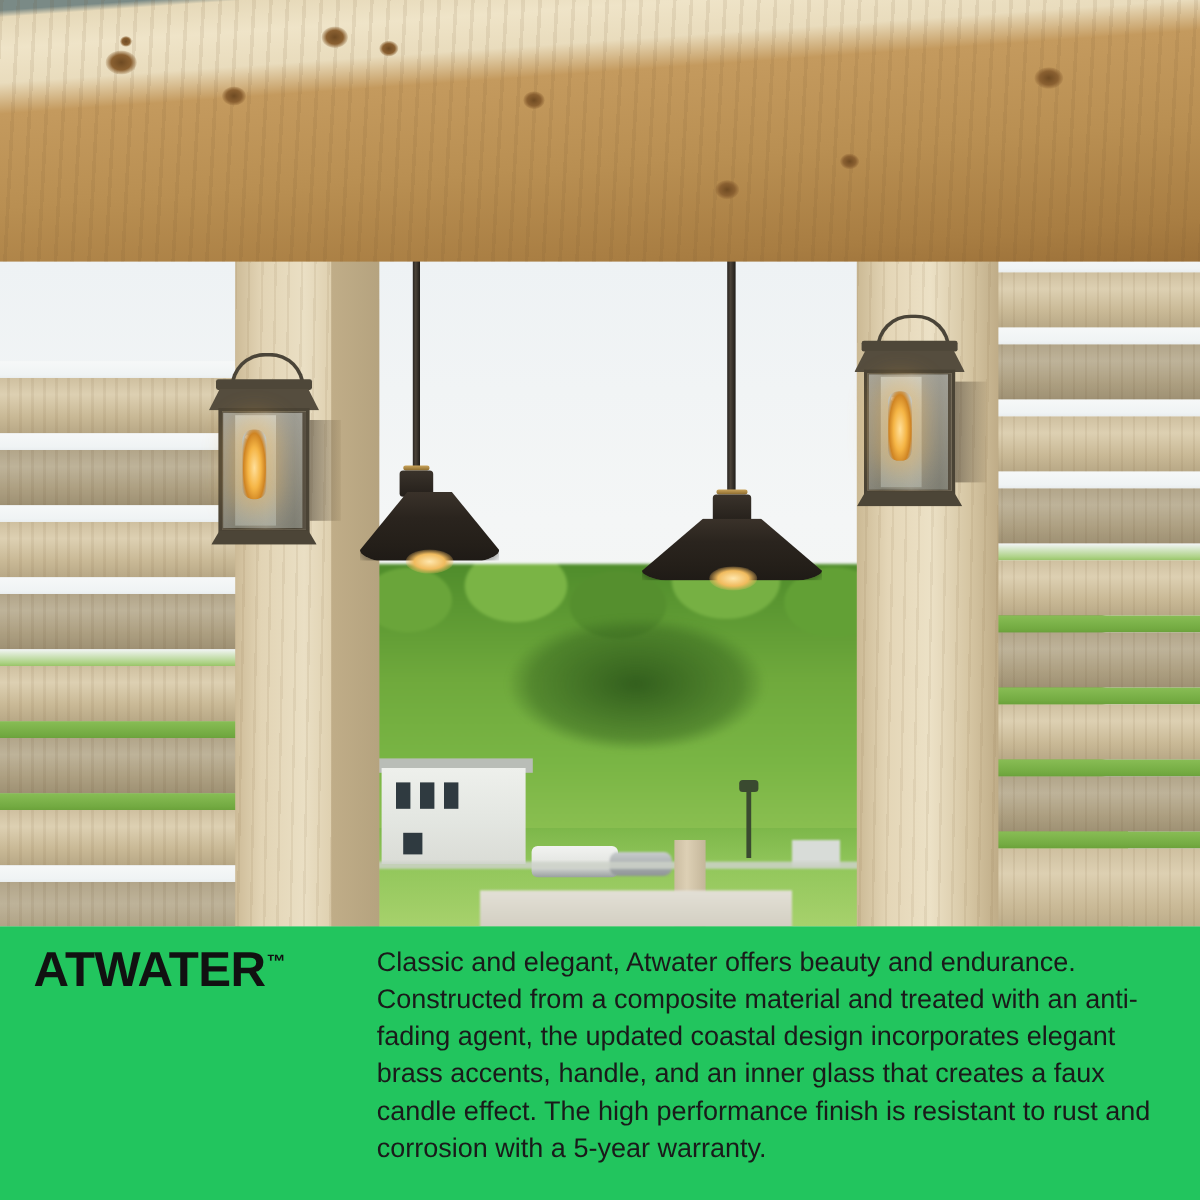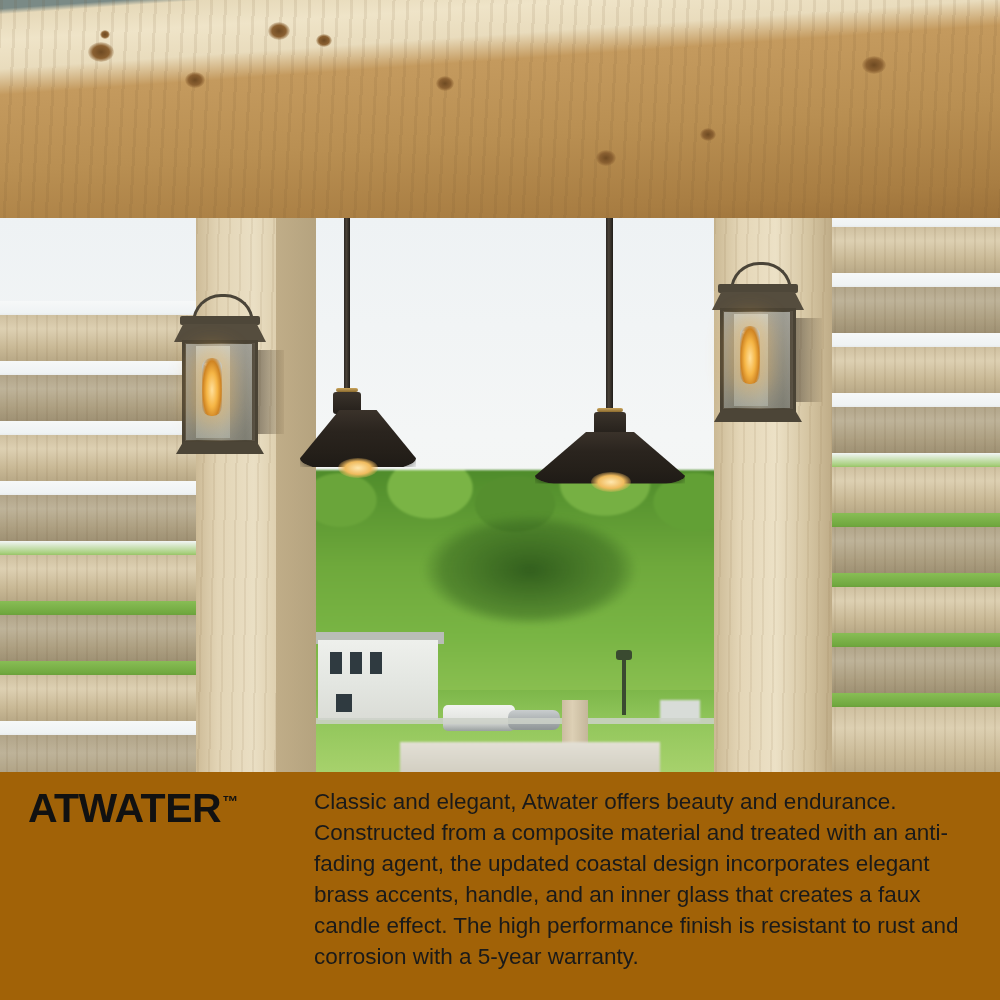--- a/index.html
+++ b/index.html
@@ -219,21 +219,21 @@
     box-shadow:0 3px 6px rgba(0,0,0,.35);
   }
   .pendant .glow{
     position:absolute;border-radius:50%;
     background:radial-gradient(ellipse at center,#ffe7ad 0%,#f0bb5e 45%,rgba(220,164,70,0) 78%);
   }
 
   
   .panel{
     position:absolute;left:0;top:772px;width:1000px;height:228px;
-    background:#a16207;
+    background:#22c55e;
     text-decoration:underline;
   }
   .brand{
     position:absolute;left:28px;top:16px;
     font-size:41px;font-weight:bold;letter-spacing:-0.5px;
     color:#111111;line-height:1;white-space:nowrap;
   }
   .brand .tm{
     font-size:16px;font-weight:bold;vertical-align:super;
     letter-spacing:0;margin-left:1px;

